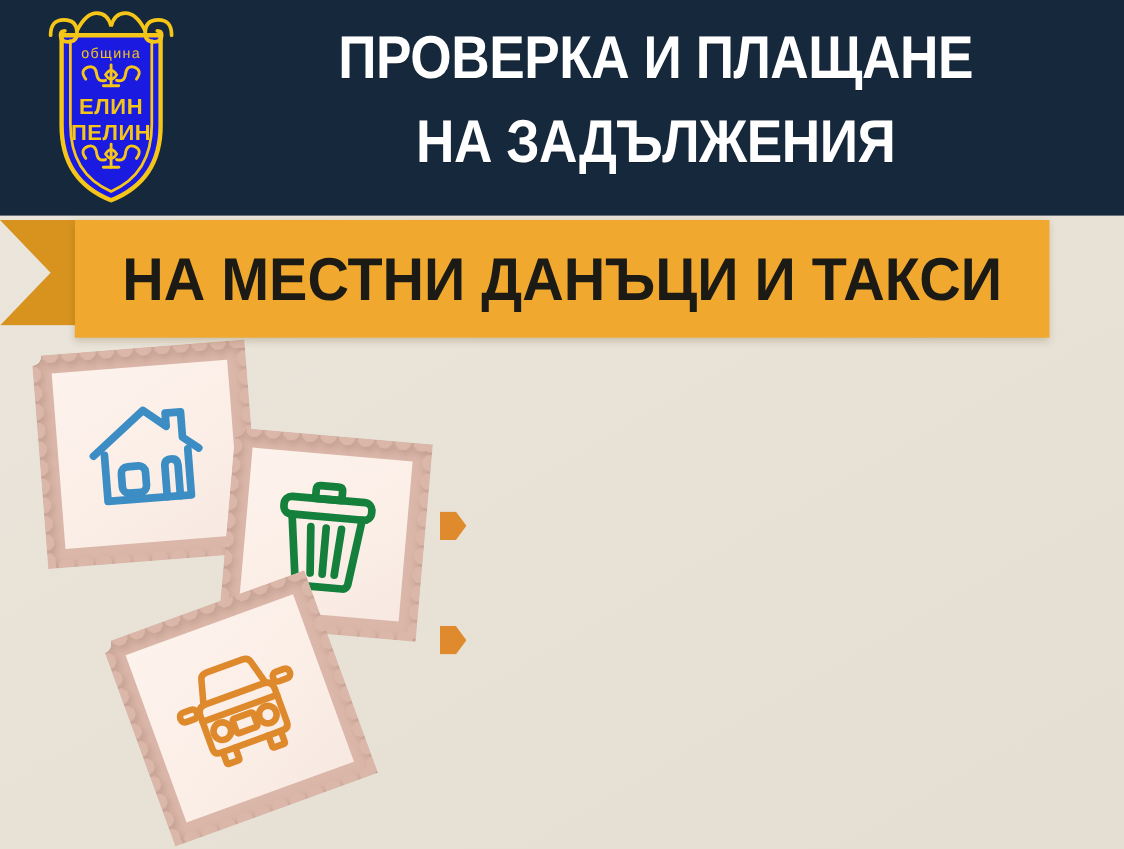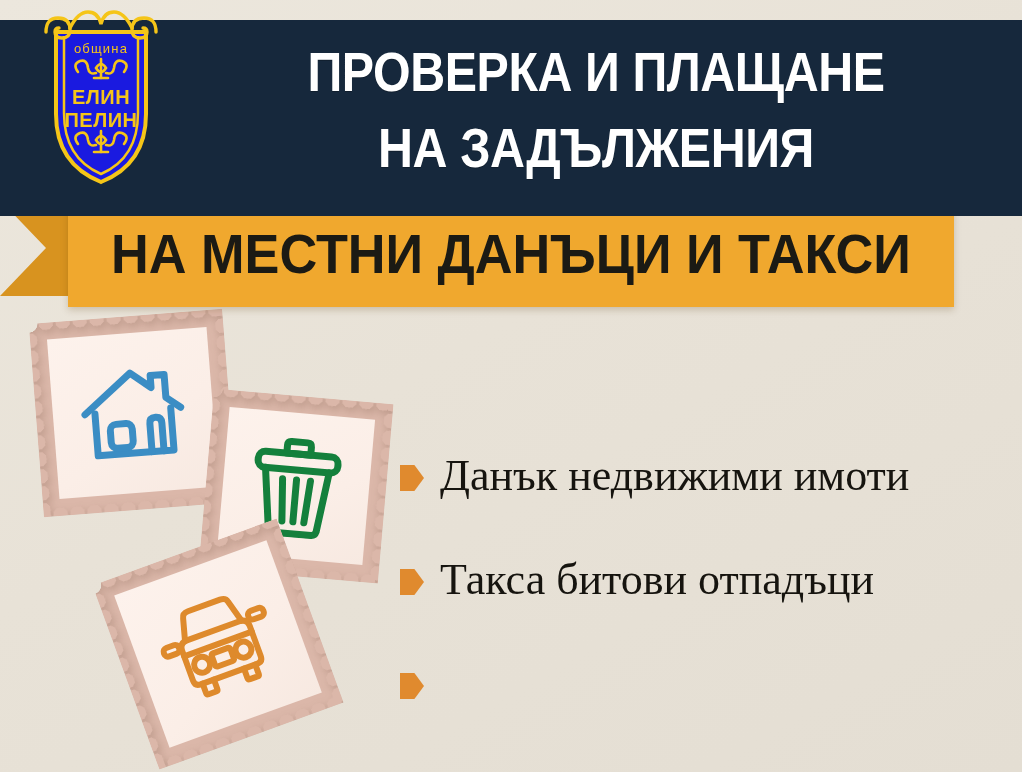--- a/index.html
+++ b/index.html
@@ -16,21 +16,20 @@
     width:1022px;height:772px;
     background:linear-gradient(150deg,#ece7dd 0%,#e8e2d7 45%,#e4ded3 100%);
     overflow:hidden;
   }
 
   
   .header{
     position:absolute;left:0;top:0;width:1022px;height:196px;
     background:#16283c;
     z-index:5;
-    margin-top:20px;
   }
   .header-title{
     position:absolute;left:186px;top:14px;width:820px;
     text-align:center;
     color:#ffffff;
     font-family:"Liberation Sans", sans-serif;
     font-weight:700;
     font-size:55px;
     line-height:76px;
     letter-spacing:-0.5px;
@@ -238,27 +237,22 @@
           <rect x="96" y="28" width="16" height="9" rx="4"></rect>
         </g>
       </svg>
     </div>
   </div>
 
   <div class="bullets">
 
     <div class="bullet-row">
       <span class="bullet-mark"></span>
-      <span class="bullet-label">Данък недвижими имоти</span>
-    </div>
+    </div>
+
 
     <div class="bullet-row">
       <span class="bullet-mark"></span>
-      <span class="bullet-label">Такса битови отпадъци</span>
-    </div>
-
-    <div class="bullet-row">
-      <span class="bullet-mark"></span>
     </div>
 
   </div>
 
 </div>
 
 </body></html>

